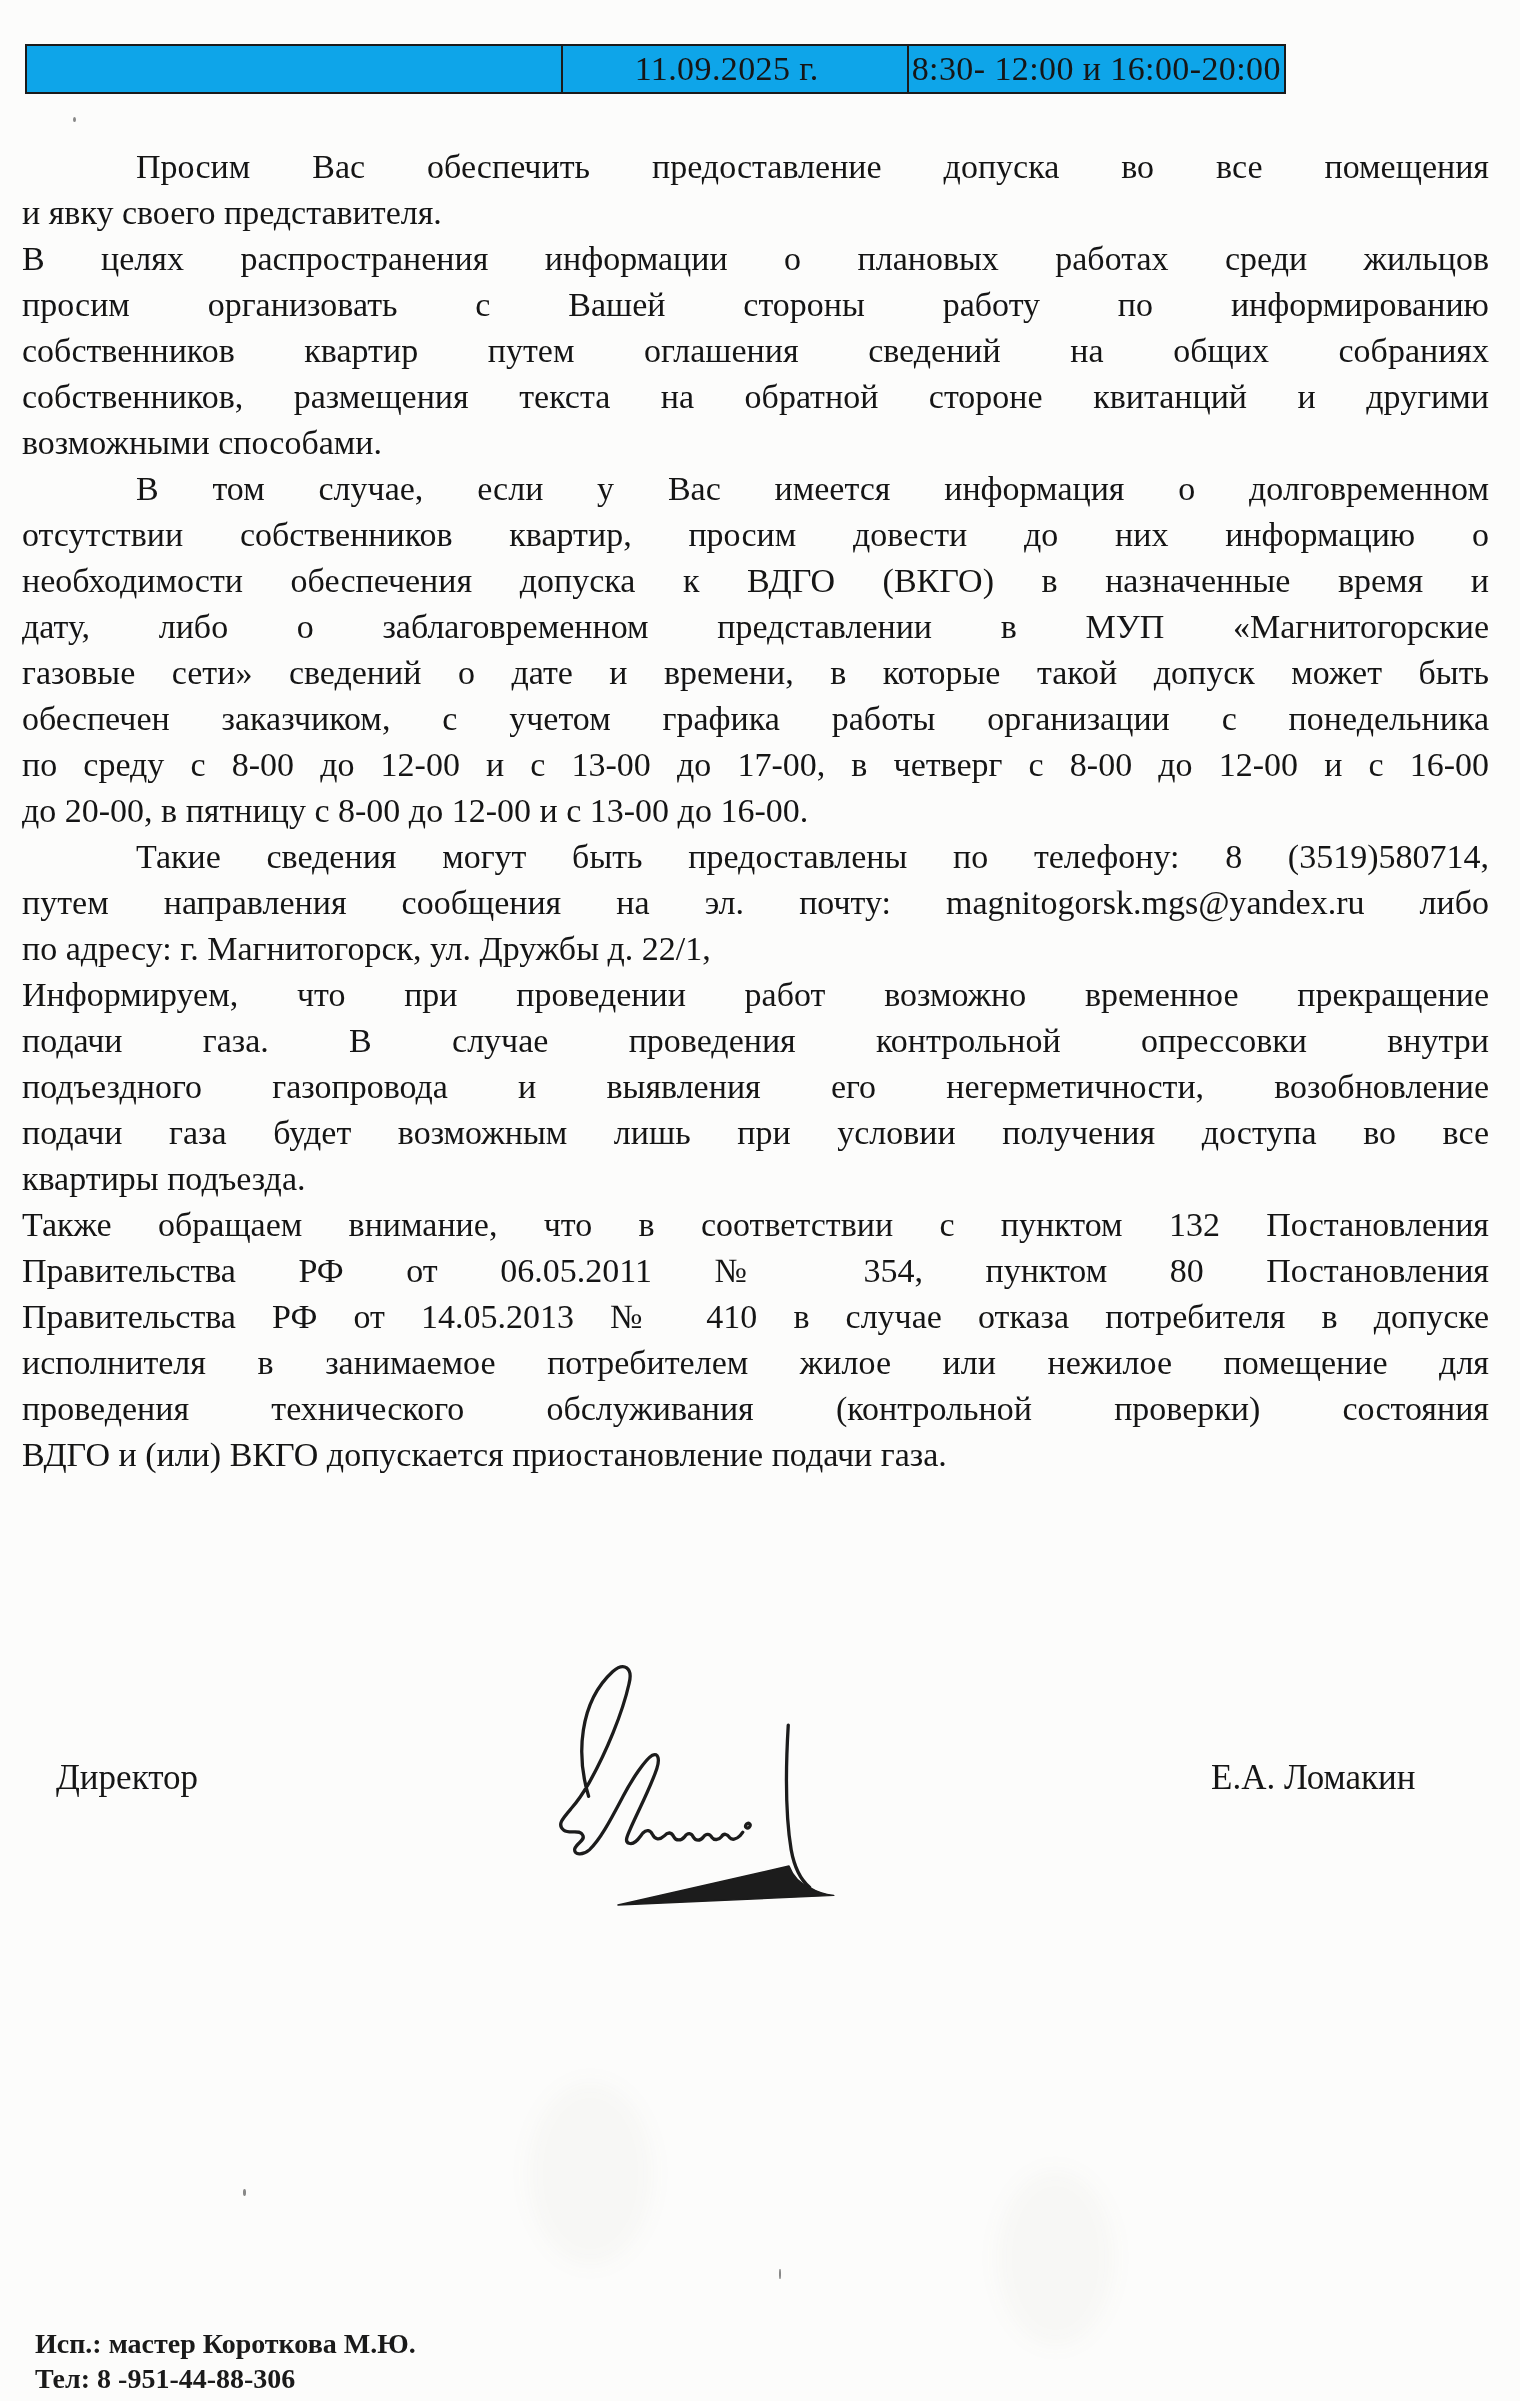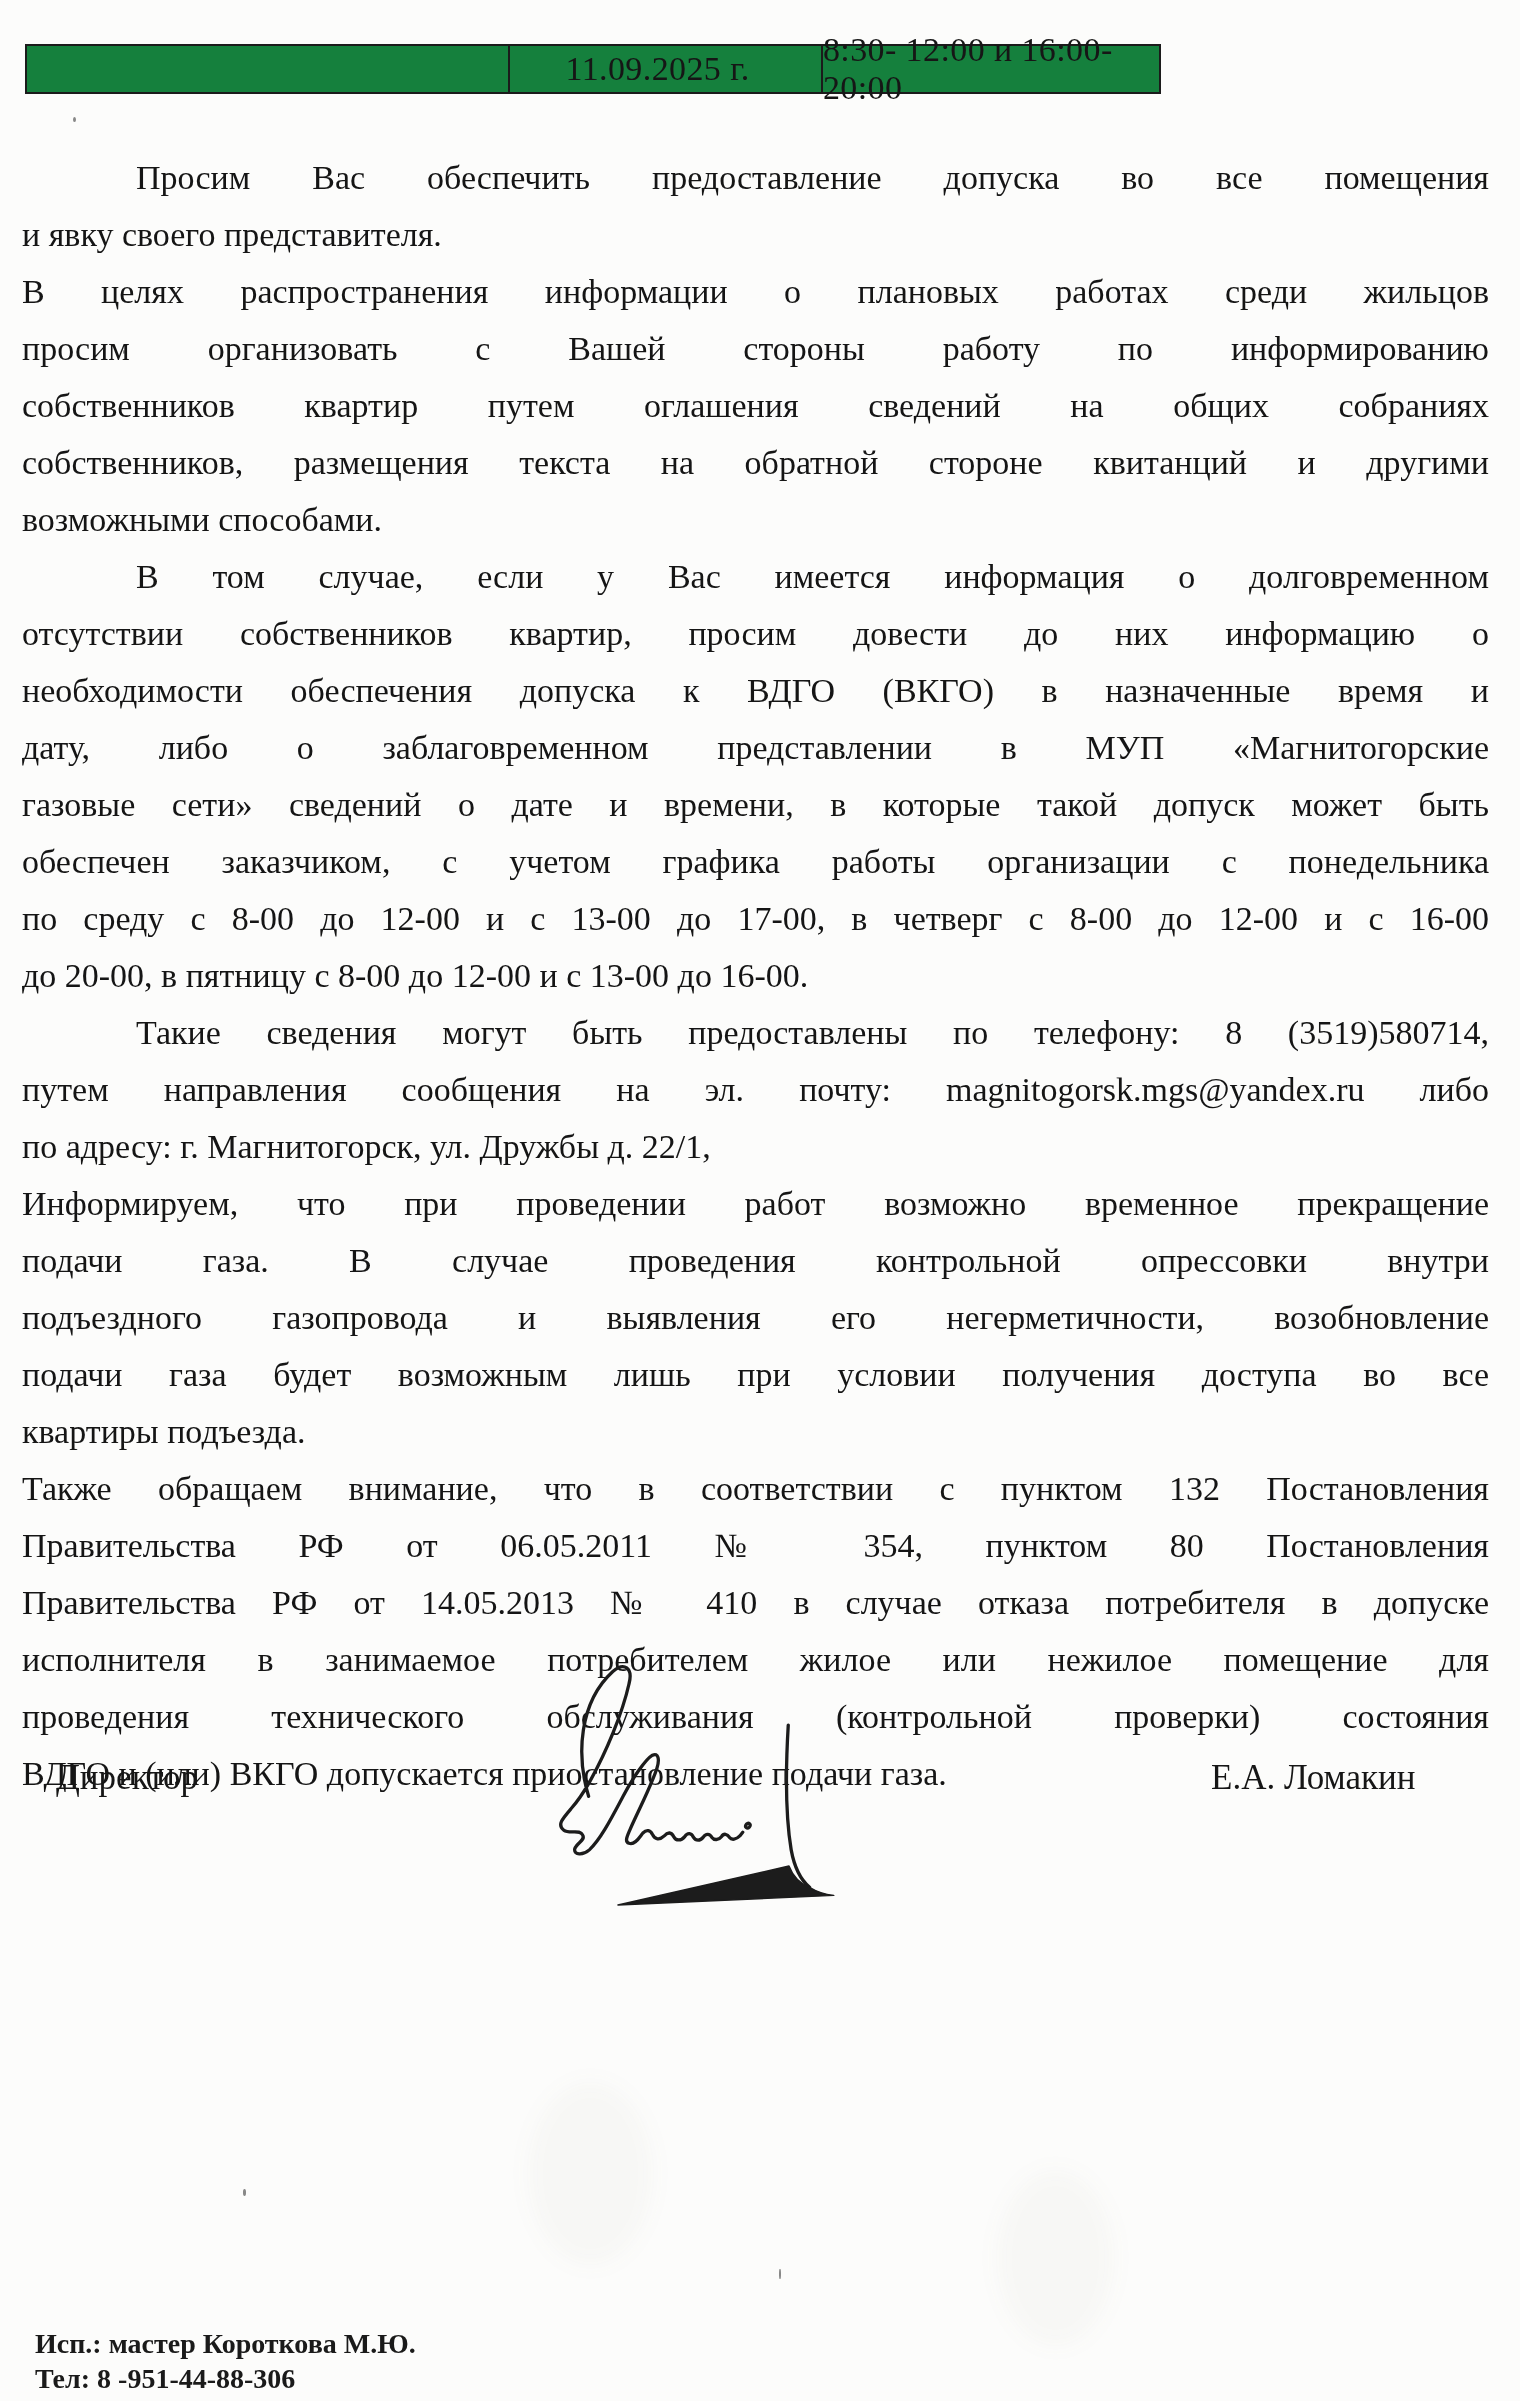--- a/index.html
+++ b/index.html
@@ -7,44 +7,43 @@
     position:relative;
     width:1520px;height:2401px;
     margin:0 auto;
     background:#fcfcfb;
     font-family:"Liberation Serif", serif;
     color:#161616;
     overflow:hidden;
   }
   
   .doc-table{
-    position:absolute;left:25px;top:44px;width:1136px;height:50px;
+    position:absolute;left:25px;top:44px;width:1261px;height:50px;
     border:2.9px solid #1b1b1b;box-sizing:border-box;display:flex;
-    background:#15803d;
+    background:#0ea5e9;
     padding-left:8px;
   }
   .doc-table .cell{
     box-sizing:border-box;height:100%;
     display:flex;align-items:center;justify-content:center;
     font-size:34px;letter-spacing:0.4px;
   }
   .doc-table .cell + .cell{border-left:2.9px solid #1b1b1b;}
   .doc-table .c1{width:42.1%;}
   .doc-table .c2{width:26.4%;}
   .doc-table .c3{flex:1;margin-left:16px;}
   
   .letter-body{
     position:absolute;left:22px;top:144px;width:1467px;
     font-size:34px;color:#151515;
   }
   .letter-body .line{
     height:46px;line-height:46px;
     text-align:justify;text-align-last:justify;
     overflow:visible;
-    margin-top:11px;
   }
   .letter-body .line.indent{text-indent:114px;}
   .letter-body .line.last{text-align:left;text-align-last:left;}
   
   .sig-label{position:absolute;left:56px;top:1758px;font-size:35px;}
   .sig-name{position:absolute;left:1211px;top:1758px;font-size:35px;}
   .signature-svg{position:absolute;left:513px;top:1626px;width:367px;height:345px;}
   
   .footer{
     position:absolute;left:35px;top:2326px;

